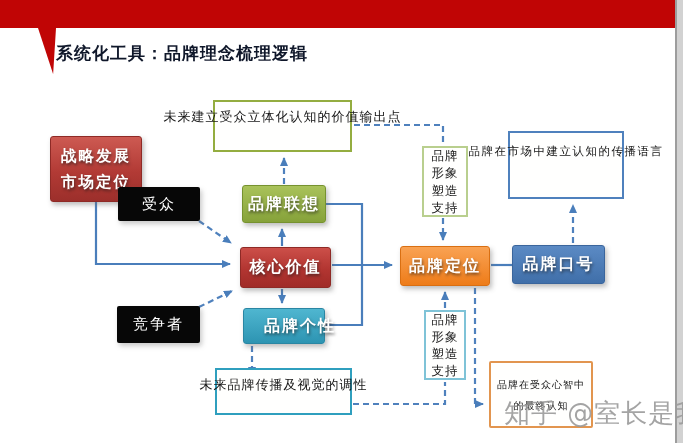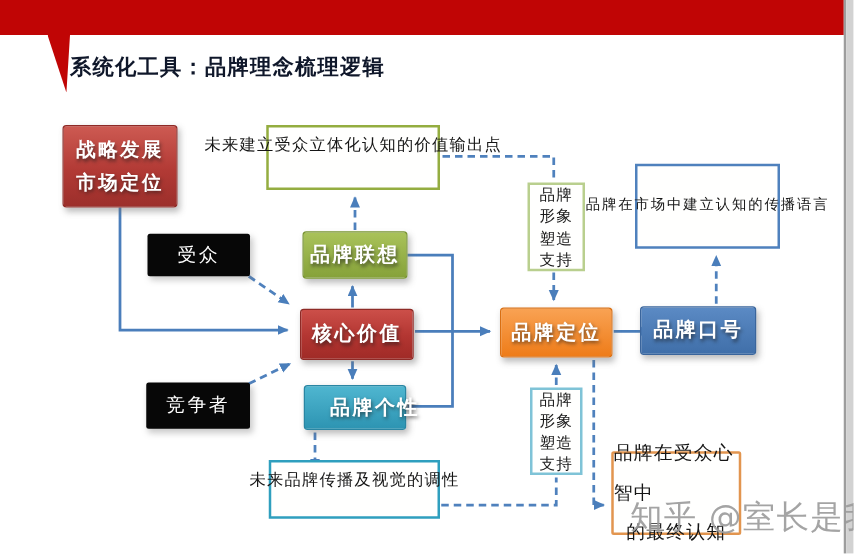--- a/index.html
+++ b/index.html
@@ -18,21 +18,21 @@
   .edge-fill{position:absolute;left:677px;top:0;width:6px;height:443px;background:#d2d2d2;}
   
   .wires{position:absolute;left:0;top:0;z-index:1;}
   
   .node{position:absolute;z-index:2;display:flex;flex-direction:column;align-items:center;
     justify-content:center;box-sizing:border-box;text-align:center;}
   .fill{color:#fff;font-weight:bold;border-radius:3px;
     text-shadow:1px 2px 3px rgba(25,25,25,.6);box-shadow:2px 3px 5px rgba(110,110,110,.45);}
   .lbl1{font-size:16px;letter-spacing:2px;white-space:nowrap;}
   .two-line div{font-size:15.5px;letter-spacing:2px;line-height:26px;white-space:nowrap;}
-  .box-red{background:linear-gradient(180deg,#cd5a52 0%,#b23a35 55%,#9c2f2b 100%);border:1px solid #8e2a26;}
+  .box-red{background:linear-gradient(180deg,#cd5a52 0%,#b23a35 55%,#9c2f2b 100%);border:1px solid #8e2a26;margin-top:36px;}
   .box-red2{background:linear-gradient(180deg,#cc4f49 0%,#b23531 55%,#a02b27 100%);border:1px solid #8e2a26;}
   .box-green{background:linear-gradient(180deg,#a9c25a 0%,#86a23a 100%);border:1px solid #76922f;}
   .box-teal{background:linear-gradient(180deg,#4fb6d0 0%,#2d94b2 100%);border:1px solid #2a86a3;padding-left:32px;}
   .box-orange{background:linear-gradient(180deg,#f9a253 0%,#ee7c19 100%);border:1px solid #d96f12;}
   .box-blue{background:linear-gradient(180deg,#5b8ac4 0%,#406fa9 100%);border:1px solid #3a659c;}
   .box-black{background:#070707;color:#fff;font-weight:normal;border-radius:2px;
     font-size:15px;letter-spacing:2px;box-shadow:2px 3px 5px rgba(120,120,120,.4);}
   
   .info{background:#fffffe;color:#161616;z-index:2;position:absolute;box-sizing:border-box;}
   .info-left{display:flex;flex-direction:row;justify-content:center;padding:4px 7px;}
@@ -40,21 +40,21 @@
   .b-olive{border:2px solid #94ad40;}
   .b-lt-olive{border:2px solid #b9cf8e;}
   .b-blue{border:2px solid #4f81bd;}
   .b-teal{border:2px solid #2f9fbe;}
   .b-lt-teal{border:2px solid #7fc3d7;}
   .b-orange{border:2px solid #e2954f;border-radius:2px;}
   .support{display:flex;flex-direction:column;justify-content:center;align-items:center;}
   .support div{font-size:12.5px;line-height:1.38;letter-spacing:1px;color:#1b1b1b;}
   .mk div{font-size:11.5px;line-height:2.45;letter-spacing:1.5px;text-align:left;white-space:nowrap;}
   .mind{display:flex;flex-direction:column;justify-content:center;align-items:center;}
-  .mind div{font-size:15px;line-height:2.1;letter-spacing:1px;}
+  .mind div{font-size:10px;line-height:2.1;letter-spacing:1px;}
   .watermark{position:absolute;left:504px;top:396px;z-index:5;font-size:26px;color:#9b9b9b;
     letter-spacing:1px;white-space:nowrap;opacity:.9;}
 </style>
 </head>
 <body>
 
 <div class="stage">
 
   <div class="banner"></div>
   <div class="pennant"></div>
@@ -127,21 +127,21 @@
     <div>认知的价值输出点</div>
   </div>
 
   <div class="info support b-lt-olive" style="left:422px;top:146px;width:46px;height:71px;">
     <div>品牌</div>
     <div>形象</div>
     <div>塑造</div>
     <div>支持</div>
   </div>
 
-  <div class="info info-left mk b-blue" style="left:508px;top:131px;width:116px;height:68px;padding:16px 9px;">
+  <div class="info info-left mk b-blue" style="left:508px;top:131px;width:116px;height:68px;padding:4px 9px;">
     <div>品牌在市场中建立认</div>
     <div>知的传播语言</div>
   </div>
 
   <div class="info support b-lt-teal" style="left:424px;top:310px;width:42px;height:70px;">
     <div>品牌</div>
     <div>形象</div>
     <div>塑造</div>
     <div>支持</div>
   </div>

